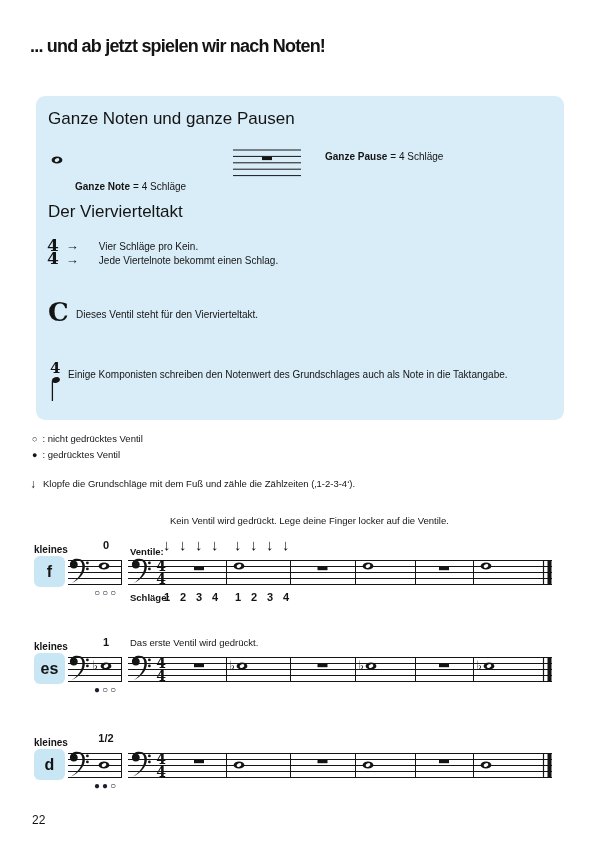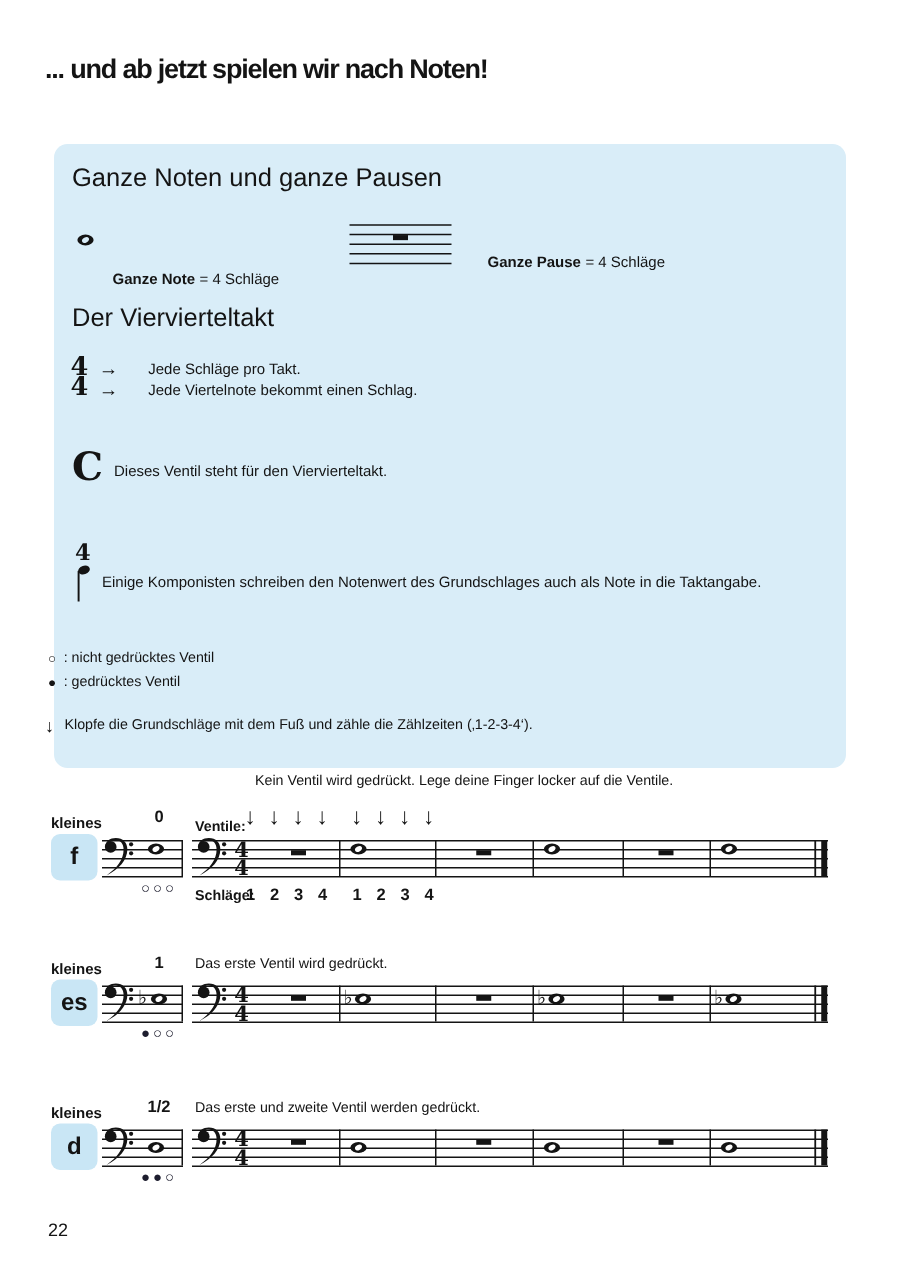--- a/index.html
+++ b/index.html
@@ -3,21 +3,21 @@
 <meta charset="utf-8">
 <style>
   * { margin:0; padding:0; box-sizing:border-box; }
   html,body { width:600px; height:849px; background:#fff;
     font-family:"Liberation Sans", sans-serif; color:#141414; }
   #page { position:relative; width:600px; height:849px; background:#fff; overflow:hidden; }
   .abs { position:absolute; }
 
   .title { left:30px; top:36px; font-size:18px; letter-spacing:-0.8px; font-weight:600; }
 
-  .panel { left:36px; top:96px; width:528px; height:416px; border-radius:9px; }
+  .panel { left:36px; top:96px; width:528px; height:324px; border-radius:9px; }
   .panel-h { font-size:17px; font-weight:400; }
   .body-10 { font-size:10px; }
   .term { font-weight:bold; }
   .def { margin-left:3px; }
 
   .meter-sig { display:flex; align-items:flex-start; }
   .sig-col { display:flex; flex-direction:column; font-family:"DejaVu Serif", serif;
     font-weight:bold; font-size:17px; line-height:13px; }
   .arrow-col { display:flex; flex-direction:column; font-size:13px; line-height:14px;
     margin-left:7px; font-weight:bold; }
@@ -68,50 +68,50 @@
 
     <svg class="abs rest-staff" style="left:197px; top:52px;" width="68" height="30">
         <line x1="0" y1="2" x2="68" y2="2" stroke="#141414" stroke-width="1"></line>
         <line x1="0" y1="8.4" x2="68" y2="8.4" stroke="#141414" stroke-width="1"></line>
         <line x1="0" y1="14.8" x2="68" y2="14.8" stroke="#141414" stroke-width="1"></line>
         <line x1="0" y1="21.200000000000003" x2="68" y2="21.200000000000003" stroke="#141414" stroke-width="1"></line>
         <line x1="0" y1="27.6" x2="68" y2="27.6" stroke="#141414" stroke-width="1"></line>
         <rect x="29" y="8.700000000000001" width="10" height="3.4" fill="#141414"></rect>
       </svg>
 
-    <div class="abs body-10" style="left:289px; top:74px;">
+    <div class="abs body-10" style="left:289px; top:55px;">
       <span class="term">Ganze Pause</span><span class="def">= 4 Schläge</span>
     </div>
 
     <div class="abs panel-h" style="left:12px; top:106px;">Der Viervierteltakt</div>
 
     <div class="abs meter-sig" style="left:11px; top:143px;">
       <div class="sig-col">
         <span>4</span>
         <span>4</span>
       </div>
       <div class="arrow-col">
         <span>→</span>
         <span>→</span>
       </div>
       <div class="text-col">
-        <span>Jede Schläge pro Takt.</span>
+        <span>Vier Schläge pro Kein.</span>
         <span>Jede Viertelnote bekommt einen Schlag.</span>
       </div>
     </div>
 
     <div class="abs common-c" style="left:12px; top:203px;">C</div>
     <div class="abs body-10" style="left:40px; top:213px;">Dieses Ventil steht für den Viervierteltakt.</div>
 
     <div class="abs meter-4" style="left:14px; top:265px;">4</div>
     <svg class="abs" style="left:13px; top:280px;" width="14" height="26" viewBox="0 0 14 26">
       <ellipse cx="7" cy="4" rx="4" ry="2.8" fill="#141414" transform="rotate(-18 7 4)"></ellipse>
       <line x1="3.4" y1="4.6" x2="3.4" y2="25" stroke="#141414" stroke-width="1.3"></line>
     </svg>
-    <div class="abs body-10" style="left:32px; top:273px; width:486px;margin-top:14px;">Einige Komponisten schreiben den Notenwert des Grundschlages auch als Note in die Taktangabe.</div>
+    <div class="abs body-10" style="left:32px; top:273px; width:486px;">Einige Komponisten schreiben den Notenwert des Grundschlages auch als Note in die Taktangabe.</div>
   </div>
 
   <div class="abs legend-row" style="left:32px; top:433px;">
     <span class="legend-sym">○</span>
     <span>: nicht gedrücktes Ventil</span>
   </div>
   <div class="abs legend-row" style="left:32px; top:449px;">
     <span class="legend-sym">●</span>
     <span>: gedrücktes Ventil</span>
   </div>
@@ -262,21 +262,20 @@
         <ellipse cx="243" cy="15" rx="2.5" ry="1.7" fill="#fff" transform="rotate(-32 243 15)"></ellipse>
       </g>
       <rect x="311" y="12.8" width="10" height="3.4" fill="#141414"></rect>
       <text x="351" y="18.5" text-anchor="middle" fill="#141414" class="flat">♭</text>
       <g>
         <ellipse cx="361" cy="15" rx="5.4" ry="3.6" fill="#141414"></ellipse>
         <ellipse cx="361" cy="15" rx="2.5" ry="1.7" fill="#fff" transform="rotate(-32 361 15)"></ellipse>
       </g>
     </svg>
 
-  <div class="abs desc" style="left:130px; top:733px;">Das erste und zweite Ventil werden gedrückt.</div>
   <div class="abs register" style="left:34px; top:737px;">kleines</div>
   <div class="abs note-box" style="left: 34px; top: 749px; background: rgb(201, 230, 245);">d</div>
   <div class="abs fing-label" style="left:86px; top:732px;">1/2</div>
   <svg class="abs finger-staff" style="left:68px; top:747px;" width="54" height="36">
       <line x1="0" y1="6.5" x2="54" y2="6.5" stroke="#141414" stroke-width="1"></line>
       <line x1="0" y1="12.5" x2="54" y2="12.5" stroke="#141414" stroke-width="1"></line>
       <line x1="0" y1="18.5" x2="54" y2="18.5" stroke="#141414" stroke-width="1"></line>
       <line x1="0" y1="24.5" x2="54" y2="24.5" stroke="#141414" stroke-width="1"></line>
       <line x1="0" y1="30.5" x2="54" y2="30.5" stroke="#141414" stroke-width="1"></line>
       <line x1="53.5" y1="6" x2="53.5" y2="30" stroke="#141414" stroke-width="1"></line>

